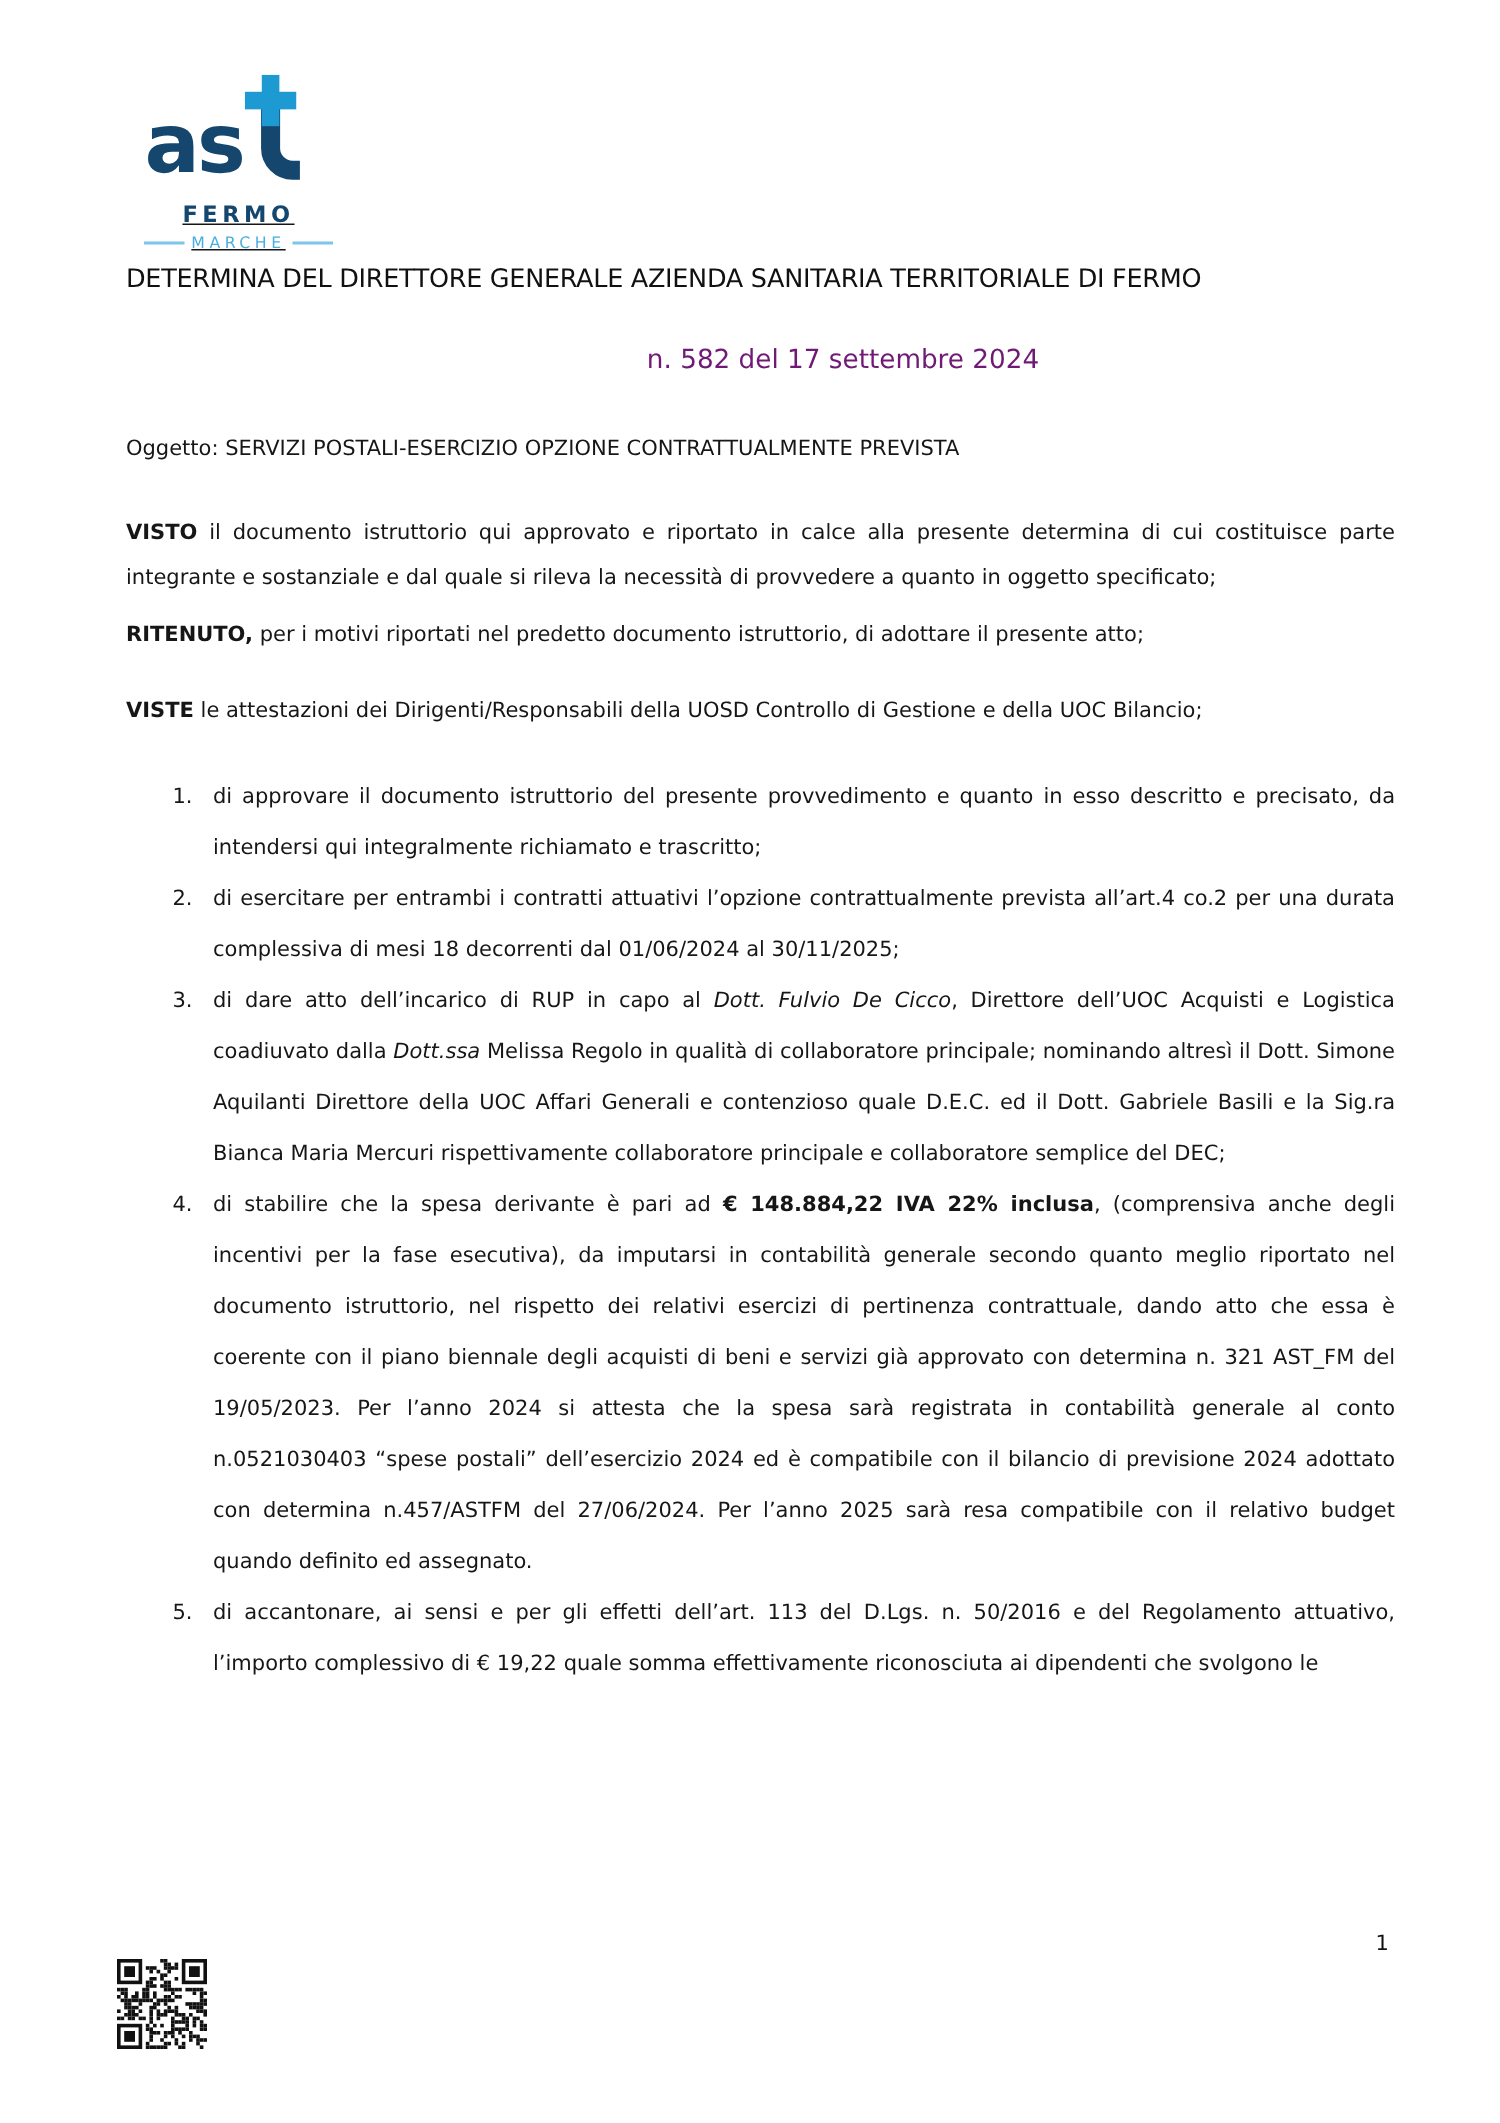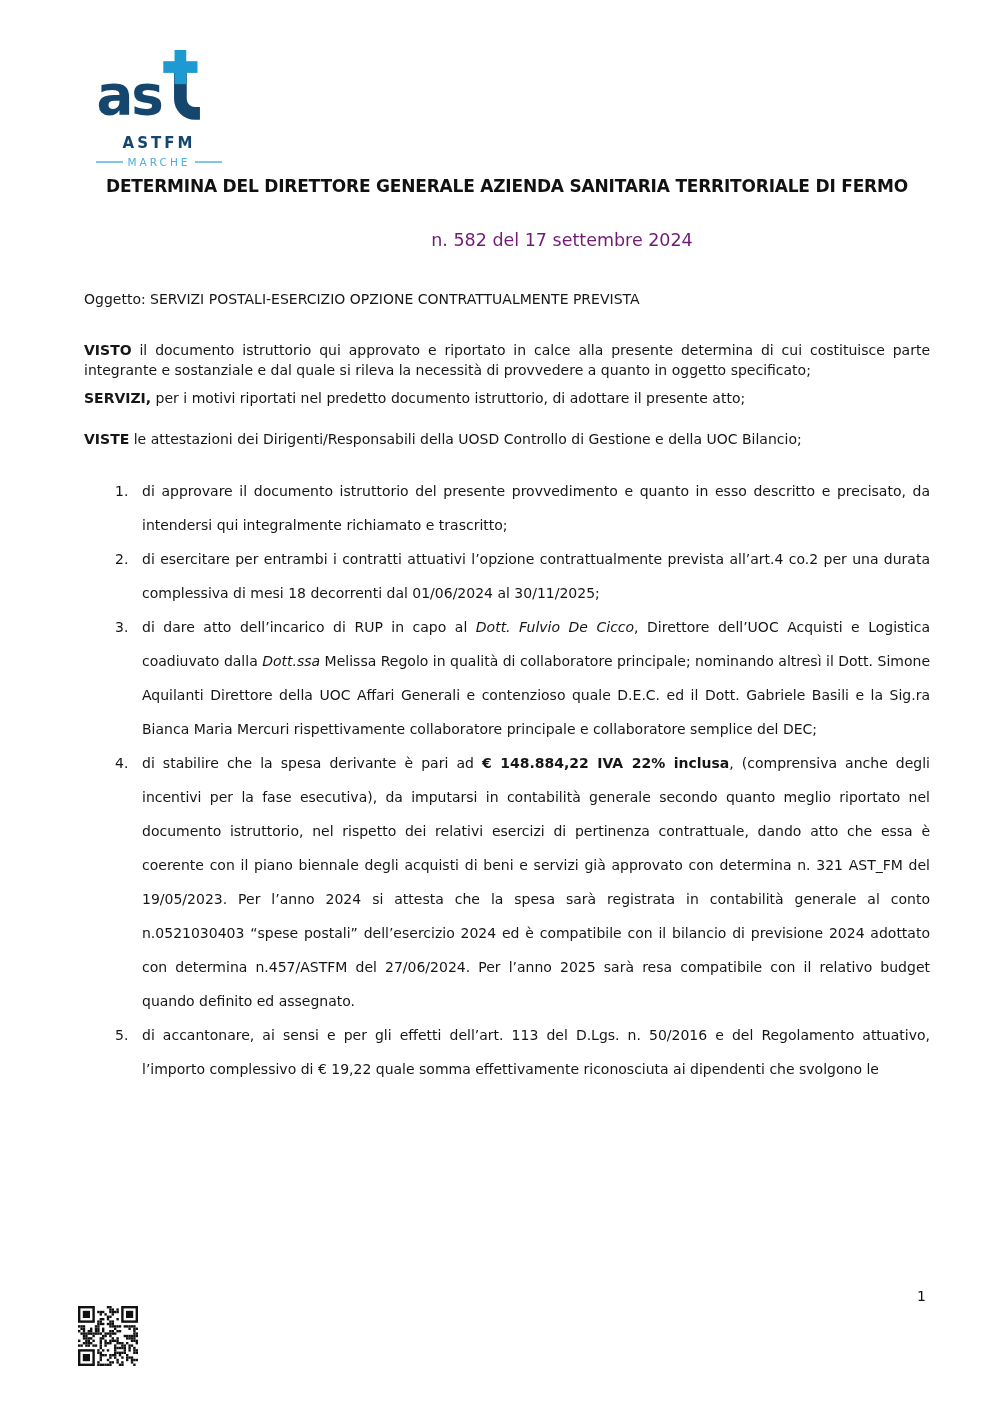--- a/index.html
+++ b/index.html
@@ -8,54 +8,54 @@
     width:1000px;height:1415px;
     background:#ffffff;
     font-family:"DejaVu Sans",sans-serif;
     color:#161616;
     overflow:hidden;
     box-sizing:border-box;
   }
   .content{padding:48px 70px 0 84px;box-sizing:border-box;}
 
   
-  .logo{margin-left:12px;width:126px;}
+  .logo{margin-left:12px;width:126px;text-decoration:underline;}
   .logo-word-svg{display:block;}
   .logo-fermo{
     margin-top:2px;text-align:center;
     font-size:15px;font-weight:bold;letter-spacing:3px;
     color:#14466e;
   }
   .logo-marche-row{
     margin-top:4px;display:flex;align-items:center;gap:5px;
   }
   .logo-rule{flex:1;height:2px;background:#7cc6ea;}
   .logo-marche{
     font-size:10.5px;letter-spacing:3px;color:#4aaede;white-space:nowrap;
   }
 
   
   .title{
     margin:8px 0 0 0;
-    font-size:17px;font-weight:bold;letter-spacing:-0.2px;
-    text-align:center;color:#111;
+    font-size:17px;font-weight:normal;letter-spacing:-0.2px;
+    color:#111;
   }
   .subtitle{
     margin:34px 0 0 0;padding-left:110px;
     font-size:17.5px;font-weight:normal;
     text-align:center;color:#701a75;
   }
   .subject{
     margin:32px 0 0 0;
     font-size:14px;line-height:34px;
   }
 
   
   .para{
-    font-size:14px;line-height:20px;
+    font-size:14px;line-height:30px;
     text-align:justify;
     margin:0;
   }
   .para-visto{margin-top:24px;}
   .para-ritenuto{margin-top:8px;}
   .para-acquisiti{margin-top:21px;}
   .para-viste{margin-top:21px;}
   .determina{
     margin:21px 0 0 0;
     font-size:14.5px;line-height:34px;
@@ -80,34 +80,34 @@
 <div class="page">
   <div class="content">
 
     <header class="logo">
       <svg class="logo-word-svg" width="118" height="84" viewBox="0 0 120 86">
         <text x="0" y="68" font-family="DejaVu Sans, sans-serif" font-weight="bold" font-size="56" letter-spacing="-2" fill="#14466e">as</text>
         <path d="M86 24 V52 A15 15 0 0 0 101 67 H106" stroke="#14466e" stroke-width="13" fill="none"></path>
         <rect x="80" y="2" width="12" height="35" fill="#1d9ad2"></rect>
         <rect x="68.5" y="13.5" width="35" height="12" fill="#1d9ad2"></rect>
       </svg>
-      <div class="logo-fermo">ASTFM</div>
+      <div class="logo-fermo">FERMO</div>
       <div class="logo-marche-row">
         <span class="logo-rule"></span>
         <span class="logo-marche">MARCHE</span>
         <span class="logo-rule"></span>
       </div>
     </header>
 
     <h1 class="title">DETERMINA DEL DIRETTORE GENERALE AZIENDA SANITARIA TERRITORIALE DI FERMO</h1>
     <h2 class="subtitle">n. 582 del 17 settembre 2024</h2>
     <p class="subject">Oggetto: SERVIZI POSTALI-ESERCIZIO OPZIONE CONTRATTUALMENTE PREVISTA</p>
 
     <p class="para para-visto"><span style="font-weight: bold;">VISTO</span><span> il documento istruttorio qui approvato e riportato in calce alla presente determina di cui costituisce parte integrante e sostanziale e dal quale si rileva la necessità di provvedere a quanto in oggetto specificato;</span></p>
-    <p class="para para-ritenuto"><span style="font-weight: bold;">SERVIZI,</span><span> per i motivi riportati nel predetto documento istruttorio, di adottare il presente atto;</span></p>
+    <p class="para para-ritenuto"><span style="font-weight: bold;">RITENUTO,</span><span> per i motivi riportati nel predetto documento istruttorio, di adottare il presente atto;</span></p>
     <p class="para para-viste"><span style="font-weight: bold;">VISTE</span><span> le attestazioni dei Dirigenti/Responsabili della UOSD Controllo di Gestione e della UOC Bilancio;</span></p>
 
 
     <div class="decisions">
       <div class="decision">
         <span class="dnum">1.</span>
         <span class="dtext"><span>di approvare il documento istruttorio del presente provvedimento e quanto in esso descritto e precisato, da intendersi qui integralmente richiamato e trascritto;</span></span>
       </div>
       <div class="decision">
         <span class="dnum">2.</span>

